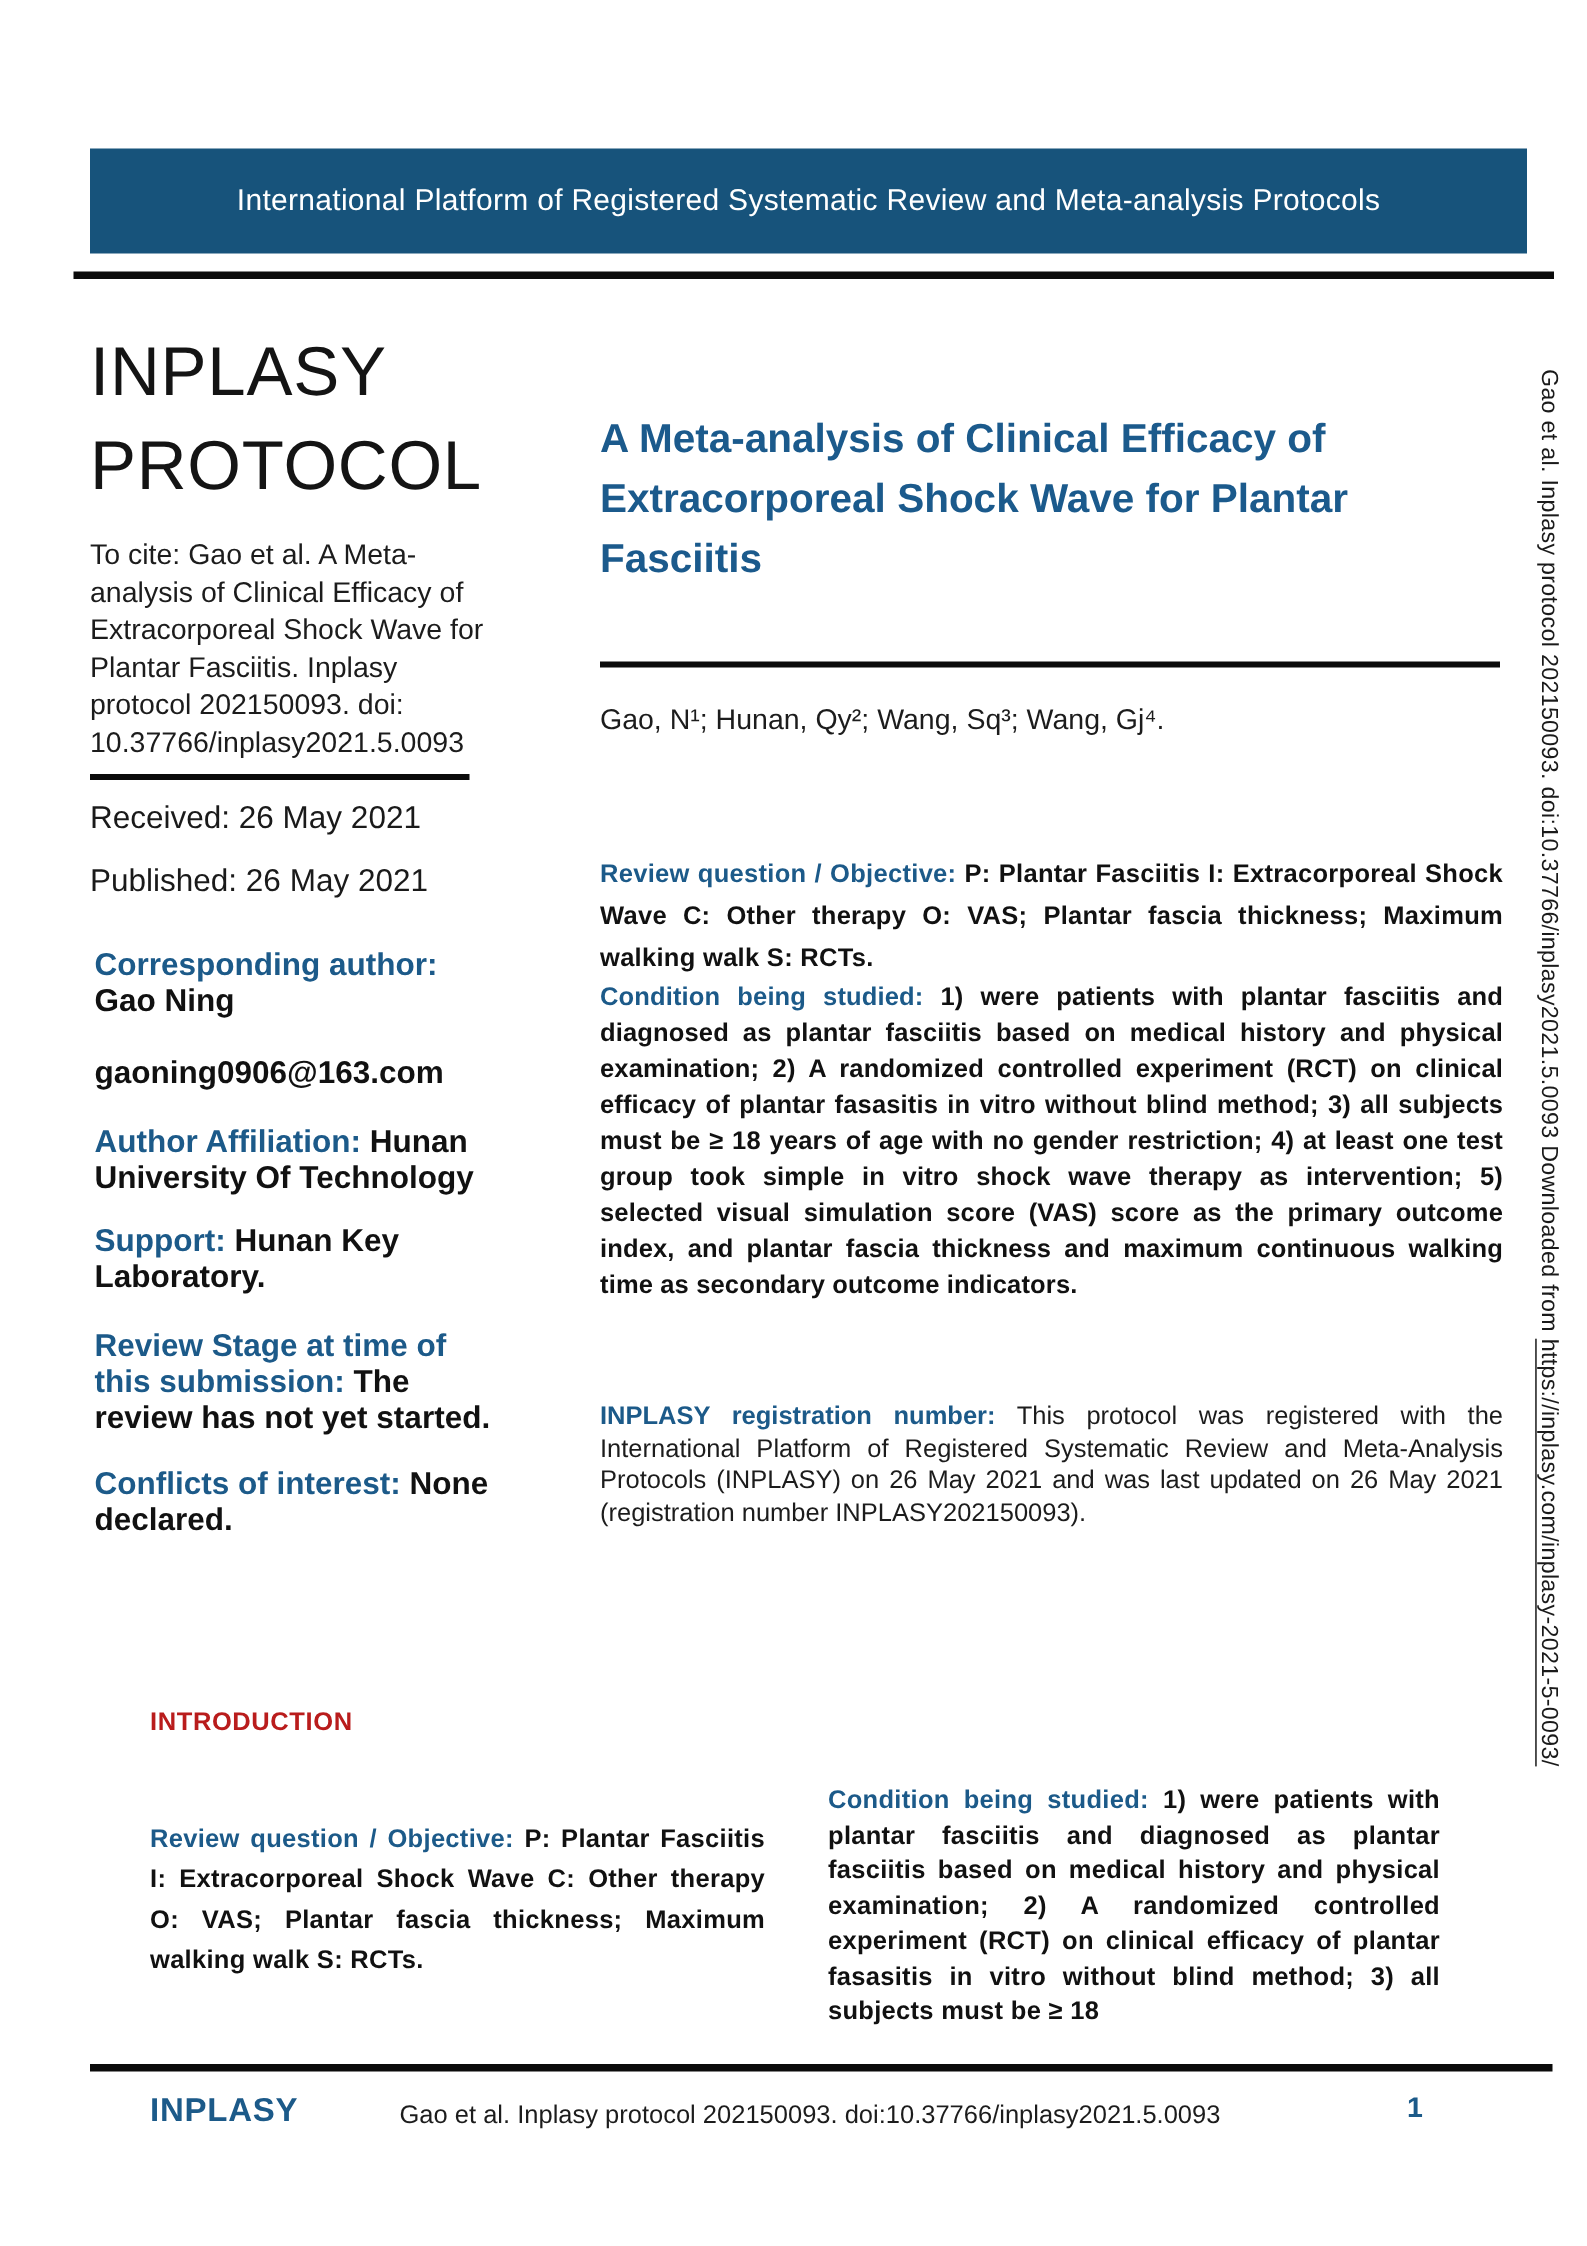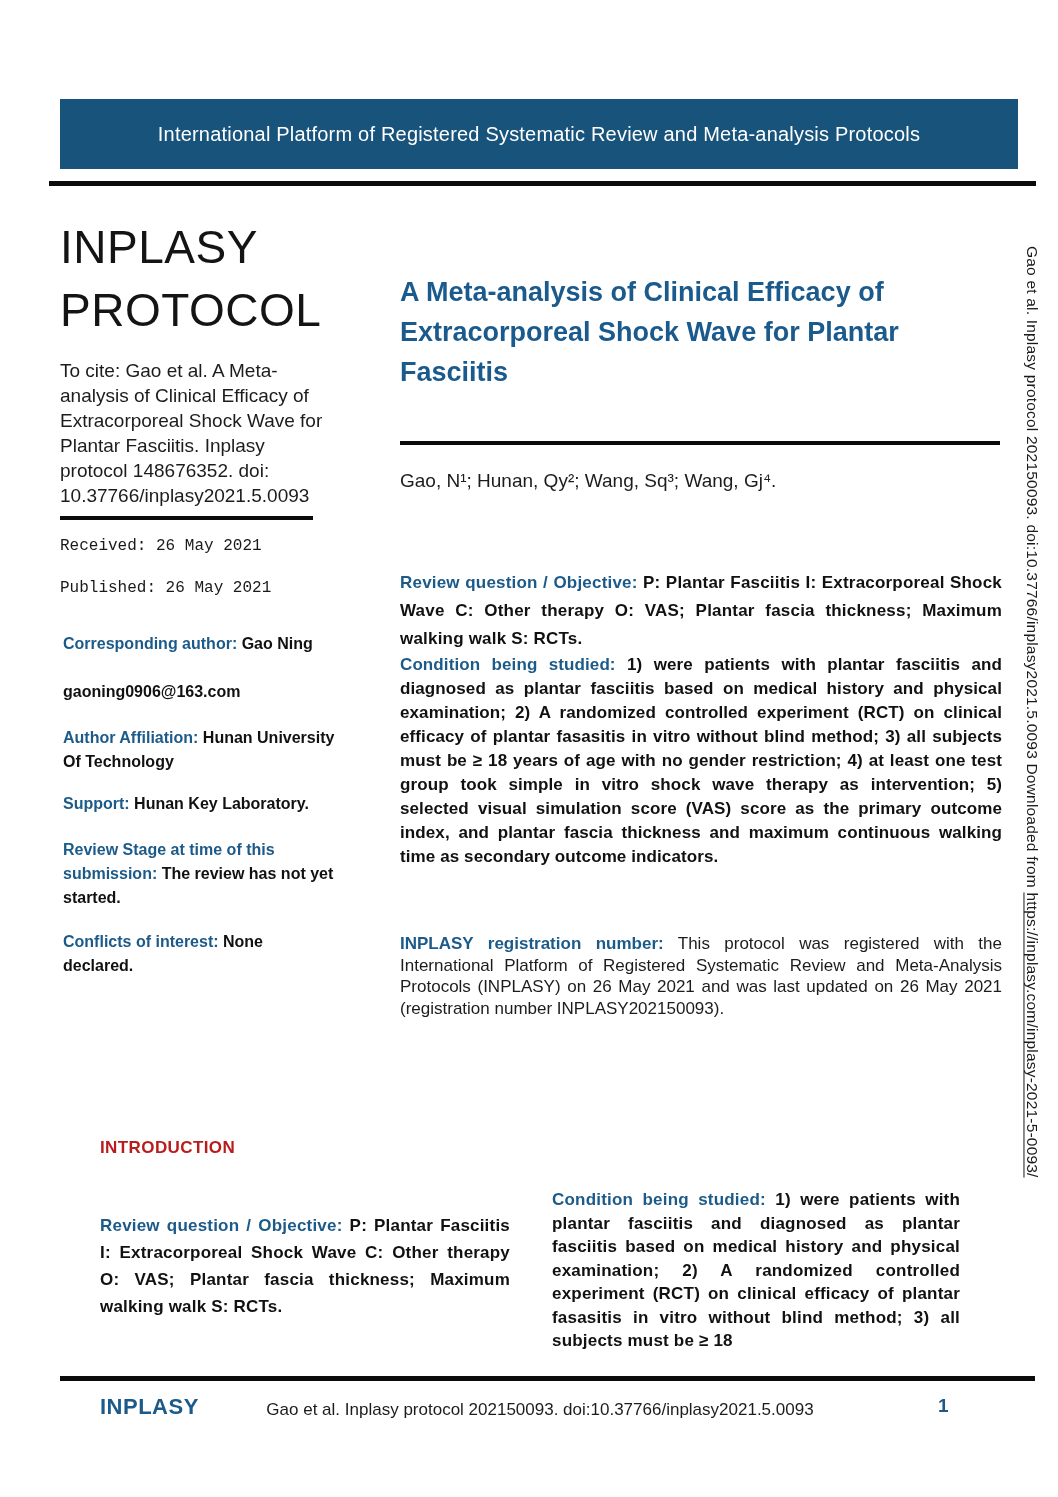--- a/index.html
+++ b/index.html
@@ -20,23 +20,23 @@
   .rule{background:#0b0b0b;position:absolute;}
   .rule-top{left:49px;top:181px;width:987px;height:5px;}
   .rule-bottom{left:60px;top:1376px;width:975px;height:5px;}
 
   
   .left-col{position:absolute;left:60px;top:216px;width:276px;}
   .masthead{font-size:46px;line-height:63px;color:#141414;letter-spacing:0.5px;margin-bottom:16px;}
   .masthead span{display:block;}
   .cite{font-size:19px;line-height:25px;color:#1c1c1c;margin:0 0 0 0;}
   .mini-rule{width:253px;height:4px;background:#0b0b0b;margin:8px 0 14px 0;}
-  .date{font-size:16px;line-height:24px;margin:0 0 18px 0;font-family:Liberation Mono, monospace;}
+  .date{font-size:21px;line-height:24px;margin:0 0 18px 0;}
   .date.published{margin-bottom:32px;}
-  .field{font-size:16px;line-height:24px;font-weight:bold;padding-left:3px;text-align:left;}
+  .field{font-size:21px;line-height:24px;font-weight:bold;padding-left:3px;text-align:left;}
   .f-label{color:#1C5A89;}
   .f-value{color:#111111;}
   .mb24{margin-bottom:24px;} .mb22{margin-bottom:22px;} .mb18{margin-bottom:18px;} .mb20{margin-bottom:20px;}
 
   
   .right-col{position:absolute;left:400px;top:272px;width:602px;}
   .art-title{font-size:27px;line-height:40px;font-weight:bold;color:#1B5A8C;margin:0 0 49px 0;}
   .title-rule{width:600px;height:4px;background:#0b0b0b;margin:0 0 24px 0;}
   .authors{font-size:19px;line-height:24px;color:#1c1c1c;margin:0 0 76px 0;}
   .para{margin:0;text-align:justify;}
@@ -74,21 +74,21 @@
   </div>
 
   <div class="rule rule-top"></div>
 
   <div class="left-col">
     <div class="masthead">
       <span>INPLASY</span>
       <span>PROTOCOL</span>
     </div>
 
-    <p class="cite">To cite: Gao et al. A Meta-analysis of Clinical Efficacy of Extracorporeal Shock Wave for Plantar Fasciitis. Inplasy protocol 148676352. doi: 10.37766/inplasy2021.5.0093</p>
+    <p class="cite">To cite: Gao et al. A Meta-analysis of Clinical Efficacy of Extracorporeal Shock Wave for Plantar Fasciitis. Inplasy protocol 202150093. doi: 10.37766/inplasy2021.5.0093</p>
 
     <div class="mini-rule"></div>
 
     <p class="date">Received: 26 May 2021</p>
     <p class="date published">Published: 26 May 2021</p>
 
     <div class="field mb24">
       <span class="f-label">Corresponding author:</span>
       <span class="f-value">Gao Ning</span>
     </div>

